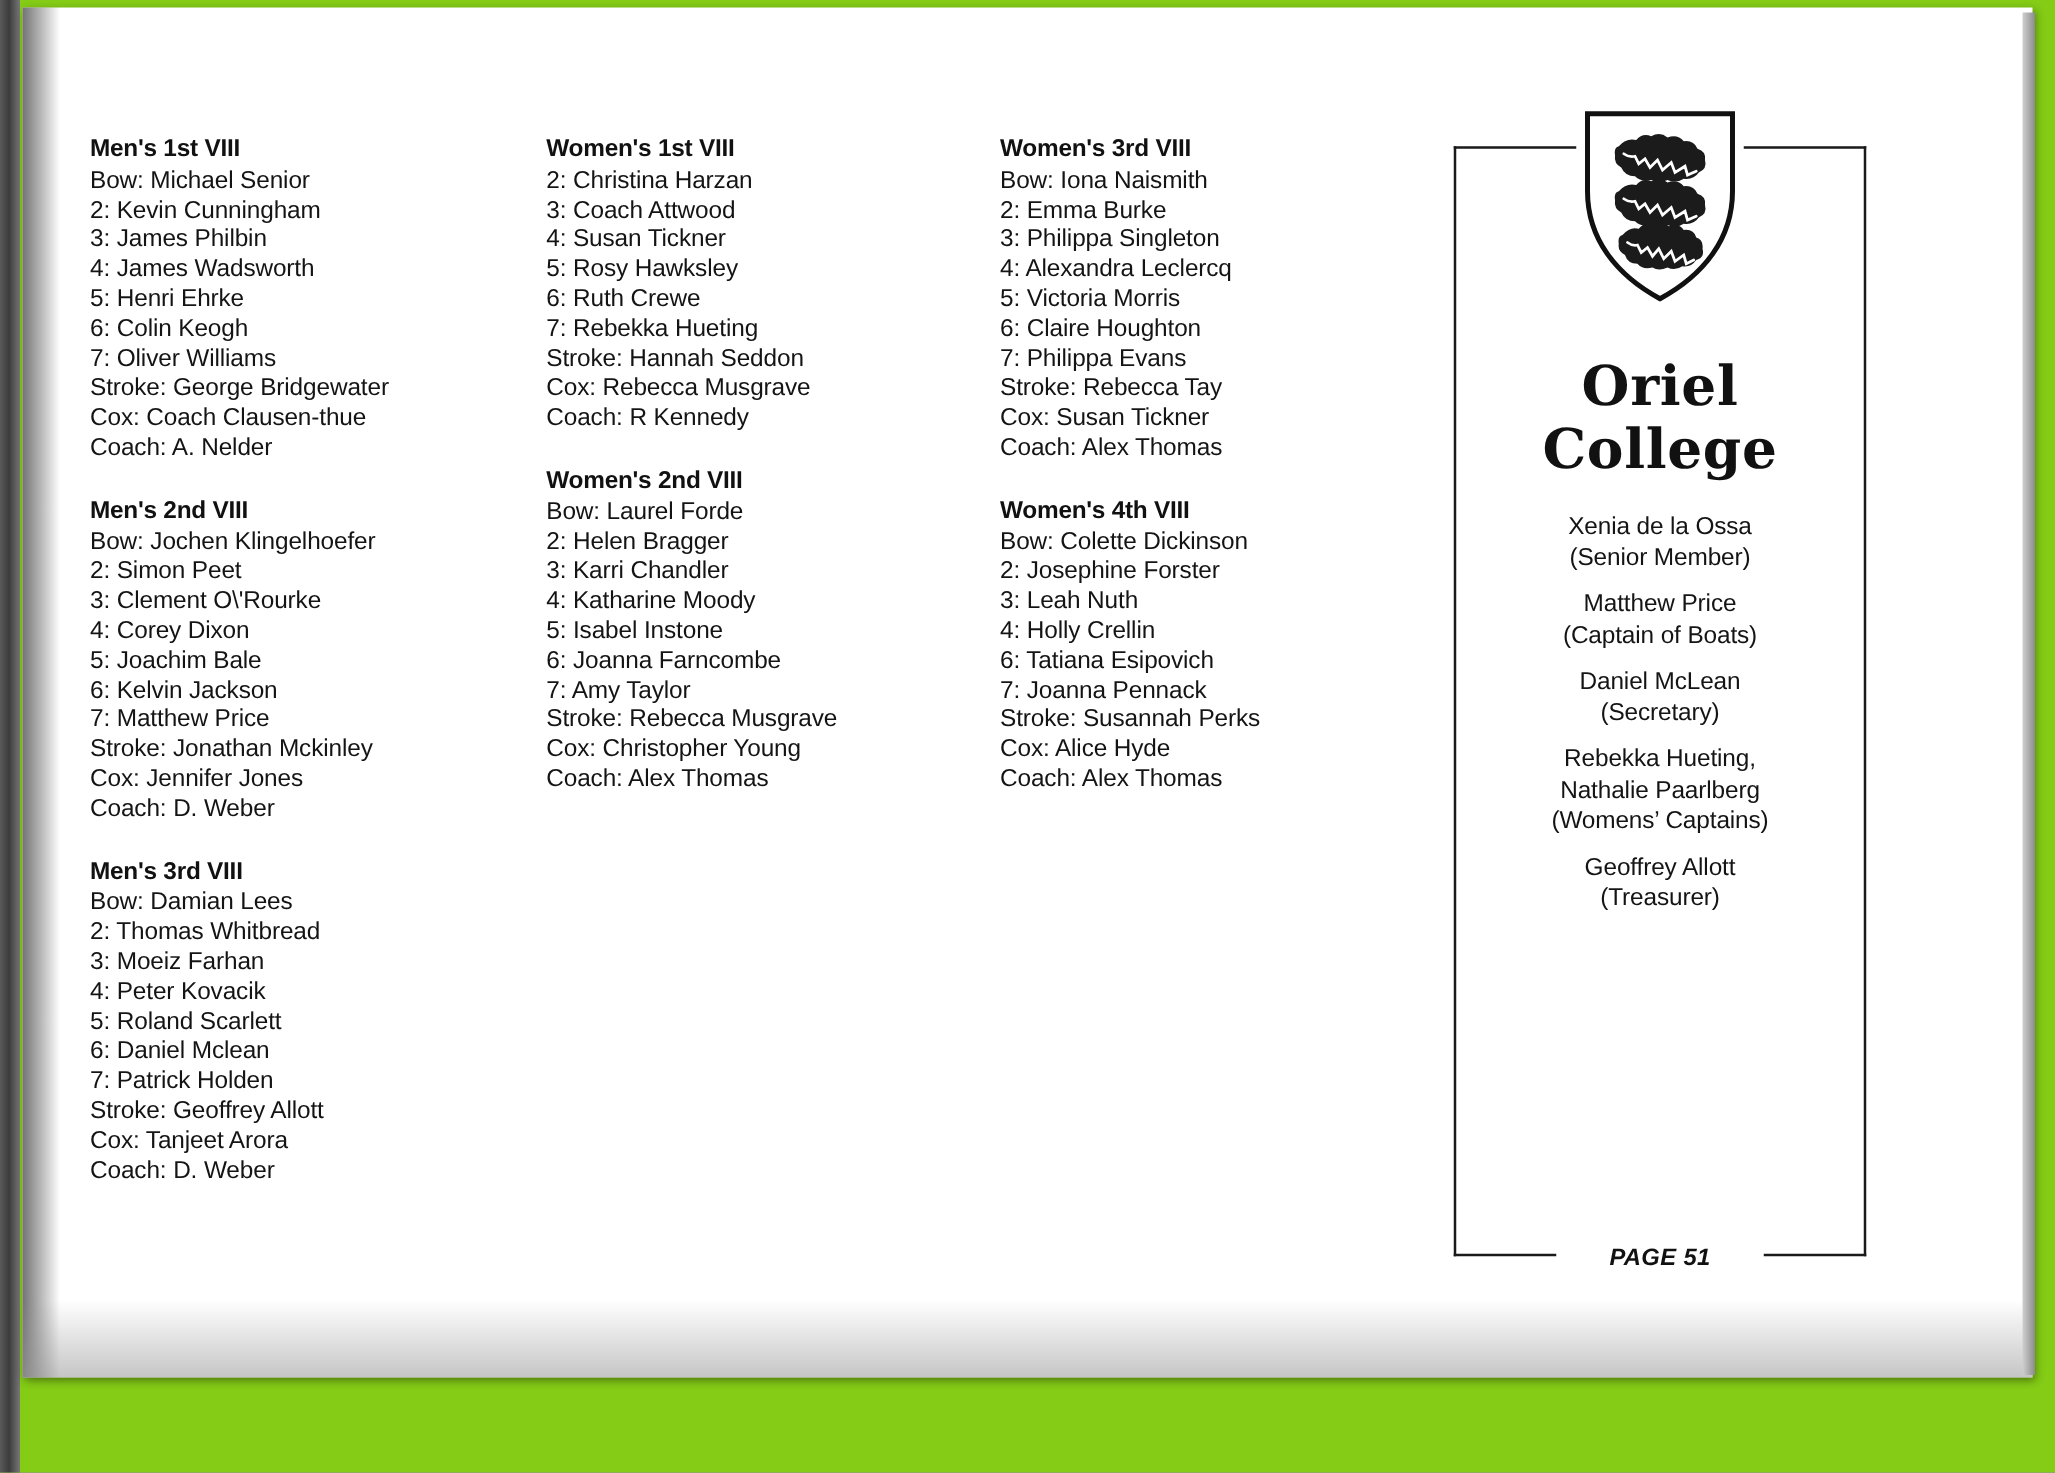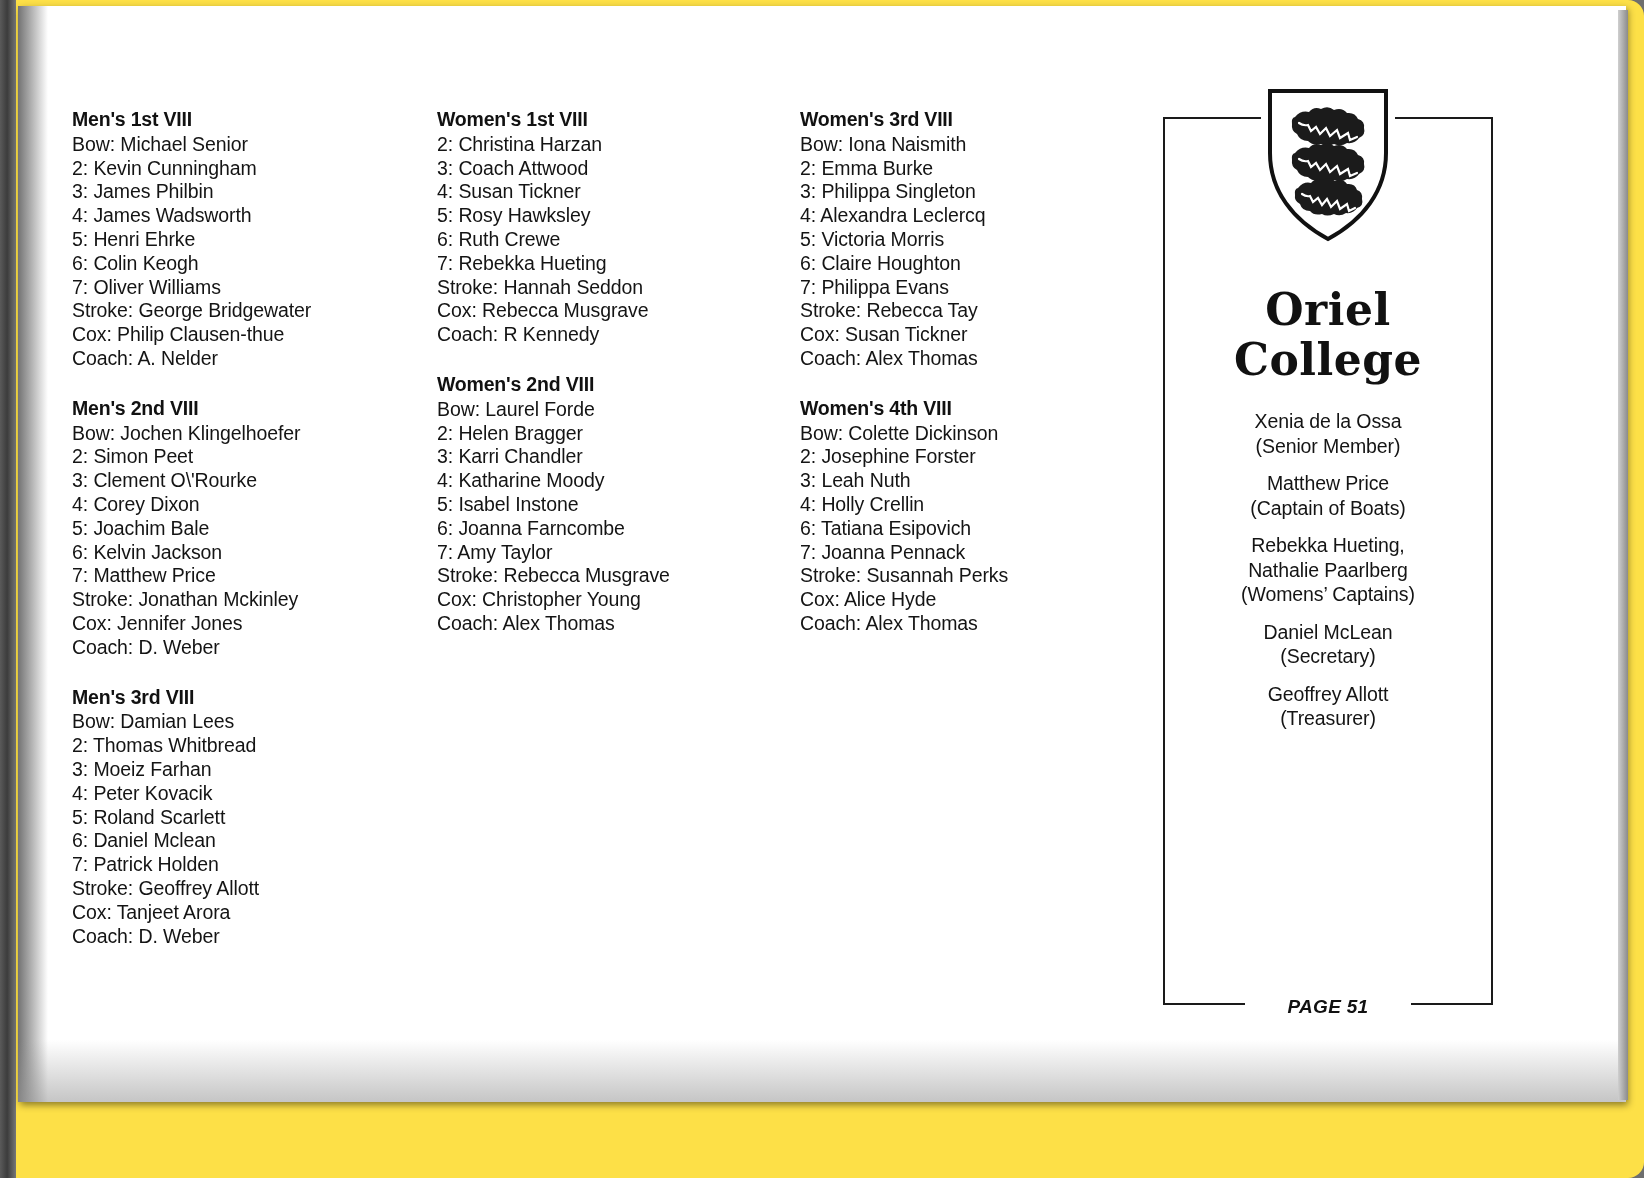--- a/index.html
+++ b/index.html
@@ -11,22 +11,21 @@
     width: 1644px;
     height: 1178px;
     overflow: hidden;
     font-family: "Liberation Sans", sans-serif;
   }
 
   
   .scan {
     position: absolute;
     inset: 0;
-    background: #fde047;
-    border-radius: 16px;
+    background: #84cc16;
   }
   .gutter-dark {
     position: absolute;
     left: 0; top: 0;
     width: 16px; height: 1178px;
     background: linear-gradient(to right, #5a5a5a 0%, #3c3c3c 45%, #777 100%);
   }
   .page {
     position: absolute;
     left: 18px;
@@ -195,21 +194,21 @@
       <div class="crew">
         <div class="crew-title">Men's 1st VIII</div>
         <div class="crew-line">Bow: Michael Senior</div>
         <div class="crew-line">2: Kevin Cunningham</div>
         <div class="crew-line">3: James Philbin</div>
         <div class="crew-line">4: James Wadsworth</div>
         <div class="crew-line">5: Henri Ehrke</div>
         <div class="crew-line">6: Colin Keogh</div>
         <div class="crew-line">7: Oliver Williams</div>
         <div class="crew-line">Stroke: George Bridgewater</div>
-        <div class="crew-line">Cox: Philip Clausen-thue</div>
+        <div class="crew-line">Cox: Coach Clausen-thue</div>
         <div class="crew-line">Coach: A. Nelder</div>
       </div>
       <div class="crew">
         <div class="crew-title">Men's 2nd VIII</div>
         <div class="crew-line">Bow: Jochen Klingelhoefer</div>
         <div class="crew-line">2: Simon Peet</div>
         <div class="crew-line">3: Clement O\'Rourke</div>
         <div class="crew-line">4: Corey Dixon</div>
         <div class="crew-line">5: Joachim Bale</div>
         <div class="crew-line">6: Kelvin Jackson</div>
@@ -322,29 +321,29 @@
     <div class="officers">
       <div class="officer">
         <div class="officer-line">Xenia de la Ossa</div>
         <div class="officer-line">(Senior Member)</div>
       </div>
       <div class="officer">
         <div class="officer-line">Matthew Price</div>
         <div class="officer-line">(Captain of Boats)</div>
       </div>
       <div class="officer">
+        <div class="officer-line">Daniel McLean</div>
+        <div class="officer-line">(Secretary)</div>
+      </div>
+      <div class="officer">
         <div class="officer-line">Rebekka Hueting,</div>
         <div class="officer-line">Nathalie Paarlberg</div>
         <div class="officer-line">(Womens’ Captains)</div>
       </div>
       <div class="officer">
-        <div class="officer-line">Daniel McLean</div>
-        <div class="officer-line">(Secretary)</div>
-      </div>
-      <div class="officer">
         <div class="officer-line">Geoffrey Allott</div>
         <div class="officer-line">(Treasurer)</div>
       </div>
     </div>
 
     <div class="page-footer">PAGE 51</div>
   </div>
 </div>
 
 </body></html>

